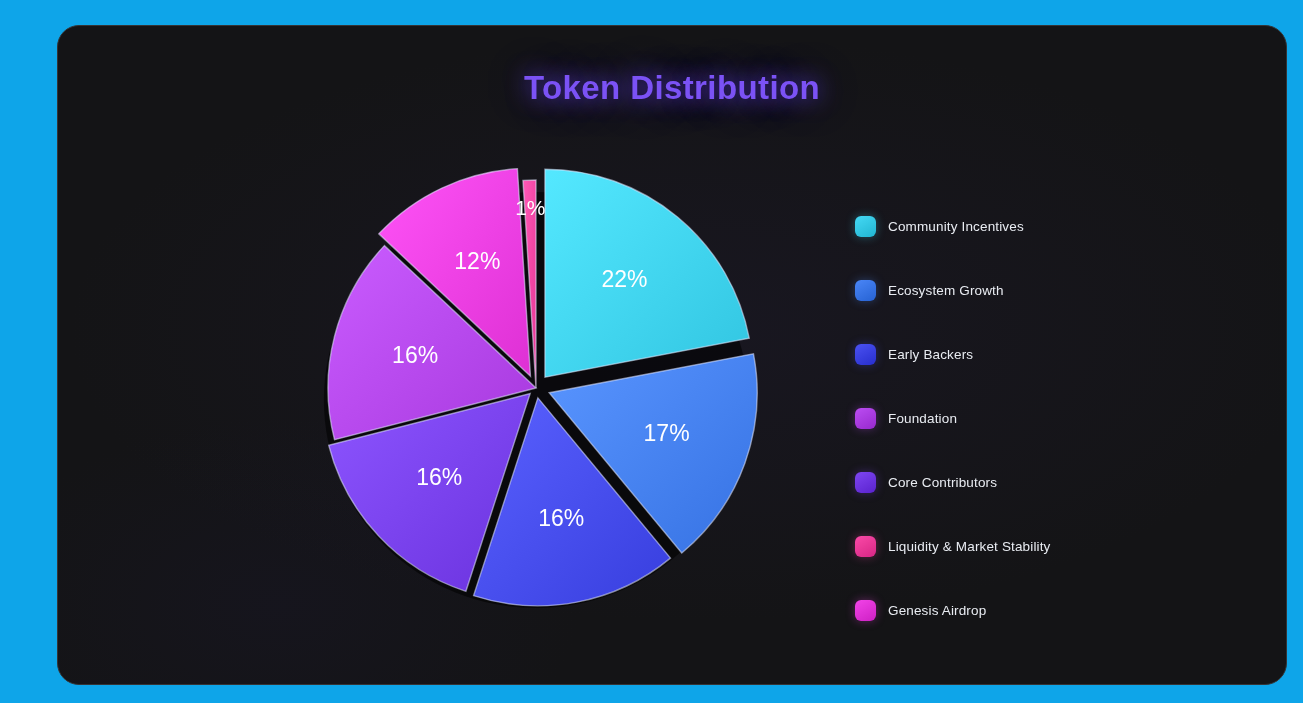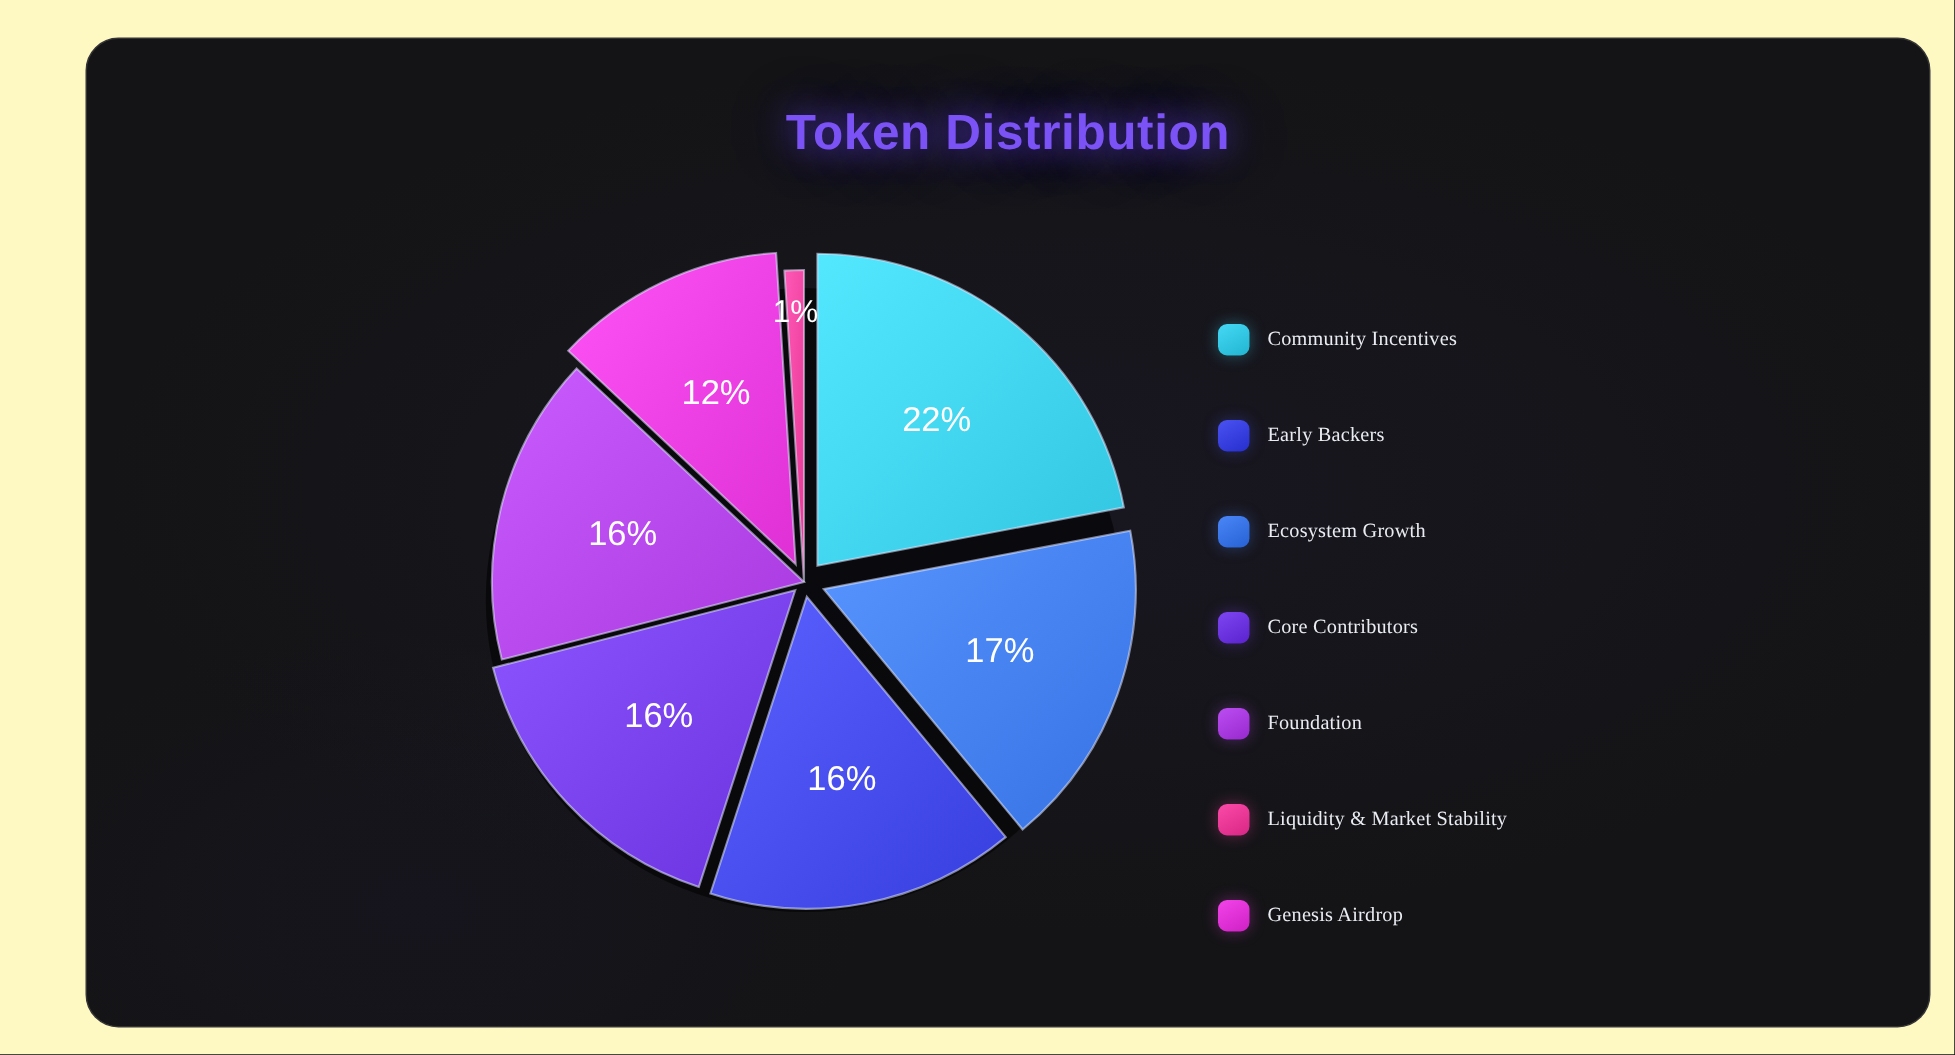--- a/index.html
+++ b/index.html
@@ -5,21 +5,21 @@
   * { margin:0; padding:0; box-sizing:border-box; }
   html, body {
     width:1303px; height:703px;
     background:#0a0a0b;
     font-family:"Liberation Sans", sans-serif;
     overflow:hidden;
   }
   #stage {
     position:relative;
     width:1303px; height:703px;
-    background:#fef9c3;
+    background:#0ea5e9;
   }
   
   #card {
     position:absolute;
     left:57px; top:25px;
     width:1230px; height:660px;
     background:#141416;
     border:1px solid #343436;
     border-radius:22px;
     overflow:hidden;
@@ -56,23 +56,22 @@
     font-family:"Liberation Sans", sans-serif;
     font-size:23px;
     text-anchor:middle;
     dominant-baseline:middle;
     paint-order:stroke;
   }
   .slice-label-sm { font-size:21px; }
   
   #legend {
     position:absolute;
-    left:754px; top:168px;
+    left:797px; top:168px;
     width:300px;
-    font-family:Liberation Serif, serif;
   }
   .legend-row {
     display:flex;
     align-items:center;
     height:64px;
   }
   .legend-swatch {
     width:21px; height:21px;
     border-radius:6px;
     flex:0 0 auto;
@@ -147,34 +146,34 @@
           </g>
       </svg>
     </div>
 
     <div id="legend">
         <div class="legend-row">
           <span class="legend-swatch" style="background: linear-gradient(150deg, rgb(69, 217, 245) 0%, rgb(33, 181, 209) 100%); box-shadow: rgba(69, 217, 245, 0.35) 0px 0px 10px;"></span>
           <span class="legend-label">Community Incentives</span>
         </div>
         <div class="legend-row">
+          <span class="legend-swatch" style="background: linear-gradient(150deg, rgb(74, 134, 247) 0%, rgb(38, 98, 211) 100%); box-shadow: rgba(74, 134, 247, 0.35) 0px 0px 10px;"></span>
+          <span class="legend-label">Ecosystem Growth</span>
+        </div>
+        <div class="legend-row">
           <span class="legend-swatch" style="background: linear-gradient(150deg, rgb(75, 82, 242) 0%, rgb(39, 46, 206) 100%); box-shadow: rgba(75, 82, 242, 0.35) 0px 0px 10px;"></span>
           <span class="legend-label">Early Backers</span>
         </div>
         <div class="legend-row">
-          <span class="legend-swatch" style="background: linear-gradient(150deg, rgb(74, 134, 247) 0%, rgb(38, 98, 211) 100%); box-shadow: rgba(74, 134, 247, 0.35) 0px 0px 10px;"></span>
-          <span class="legend-label">Ecosystem Growth</span>
+          <span class="legend-swatch" style="background: linear-gradient(150deg, rgb(187, 77, 242) 0%, rgb(151, 41, 206) 100%); box-shadow: rgba(187, 77, 242, 0.35) 0px 0px 10px;"></span>
+          <span class="legend-label">Foundation</span>
         </div>
         <div class="legend-row">
           <span class="legend-swatch" style="background: linear-gradient(150deg, rgb(126, 70, 242) 0%, rgb(90, 34, 206) 100%); box-shadow: rgba(126, 70, 242, 0.35) 0px 0px 10px;"></span>
           <span class="legend-label">Core Contributors</span>
-        </div>
-        <div class="legend-row">
-          <span class="legend-swatch" style="background: linear-gradient(150deg, rgb(187, 77, 242) 0%, rgb(151, 41, 206) 100%); box-shadow: rgba(187, 77, 242, 0.35) 0px 0px 10px;"></span>
-          <span class="legend-label">Foundation</span>
         </div>
         <div class="legend-row">
           <span class="legend-swatch" style="background: linear-gradient(150deg, rgb(251, 74, 168) 0%, rgb(215, 38, 132) 100%); box-shadow: rgba(251, 74, 168, 0.35) 0px 0px 10px;"></span>
           <span class="legend-label">Liquidity &amp; Market Stability</span>
         </div>
         <div class="legend-row">
           <span class="legend-swatch" style="background: linear-gradient(150deg, rgb(242, 68, 232) 0%, rgb(206, 32, 196) 100%); box-shadow: rgba(242, 68, 232, 0.35) 0px 0px 10px;"></span>
           <span class="legend-label">Genesis Airdrop</span>
         </div>
       </div>

